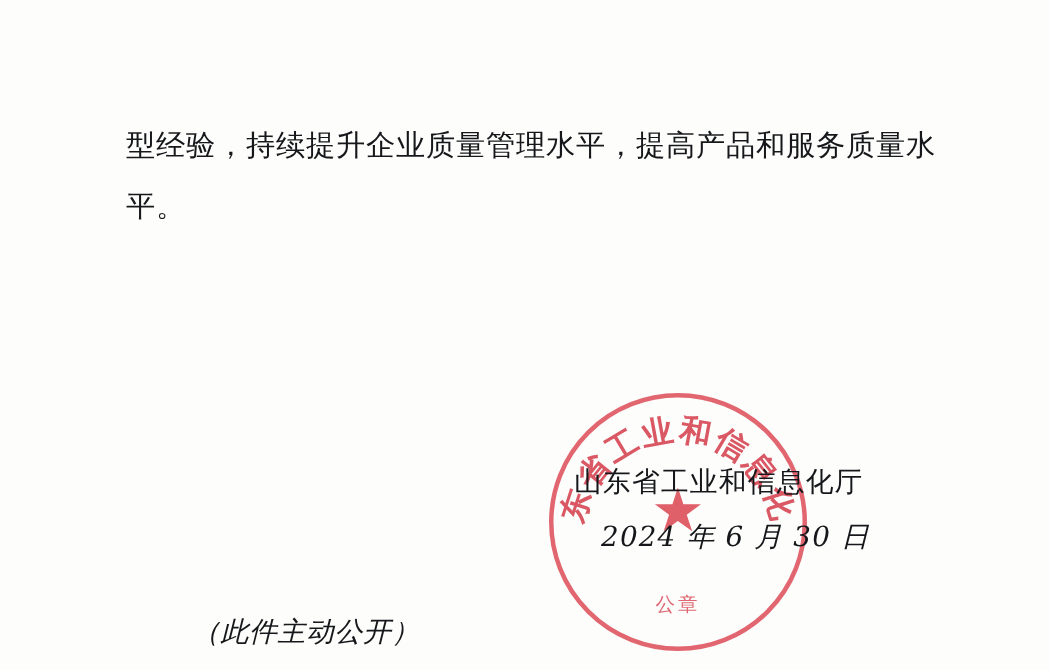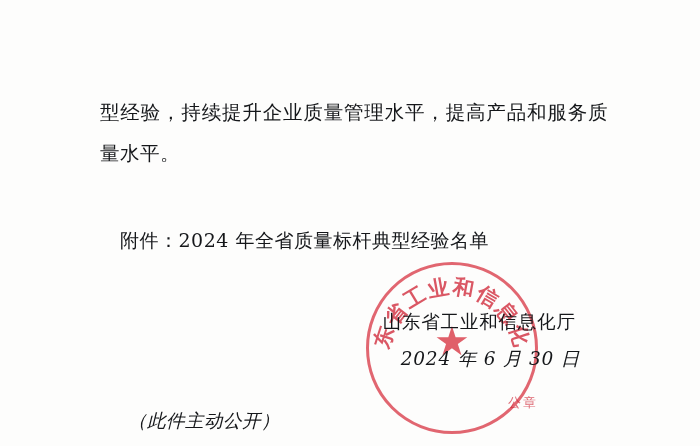--- a/index.html
+++ b/index.html
@@ -21,21 +21,21 @@
     left: 84px;
     top: 76px;
     width: 540px;
     font-size: 19.5px;
     line-height: 41px;
     letter-spacing: 0.5px;
     color: #15171a;
     text-align: justify;
   }
   .body-text p {
-    margin: 16px;
+    margin: 0;
     white-space: pre-wrap;
   }
   .attachment-line {
     position: absolute;
     left: 120px;
     top: 228px;
     font-size: 19px;
     letter-spacing: 0.5px;
     color: #15171a;
   }
@@ -102,36 +102,35 @@
     font-family: "DejaVu Serif", "Liberation Serif", serif;
     font-size: 21px;
     letter-spacing: 2px;
     font-weight: bold;
   }
   .seal-bottom {
     position: absolute;
     left: 0;
     right: 0;
     bottom: 22px;
-    text-align: right;
+    text-align: center;
     font-size: 13px;
     color: rgba(208, 40, 56, 0.7);
     letter-spacing: 2px;
   }
 </style>
 </head>
 <body>
 
 <div id="page">
 
   <div class="body-text">
     <p>型经验，持续提升企业质量管理水平，提高产品和服务质量水平。</p>
   </div>
 
-  <div class="attachment-line">附件：2024 年全省质量标杆典型经验名单</div>
 
   <div class="seal">
     <div class="seal-ring"></div>
     <svg class="seal-arc" viewBox="0 0 172 172">
       <defs>
         <path id="arcpath" d="M 22,96 A 64,64 0 0 1 150,96"></path>
       </defs>
       <text>
         <textPath href="#arcpath" startOffset="50%" text-anchor="middle" id="seal-top-text">山东省工业和信息化厅</textPath>
       </text>

